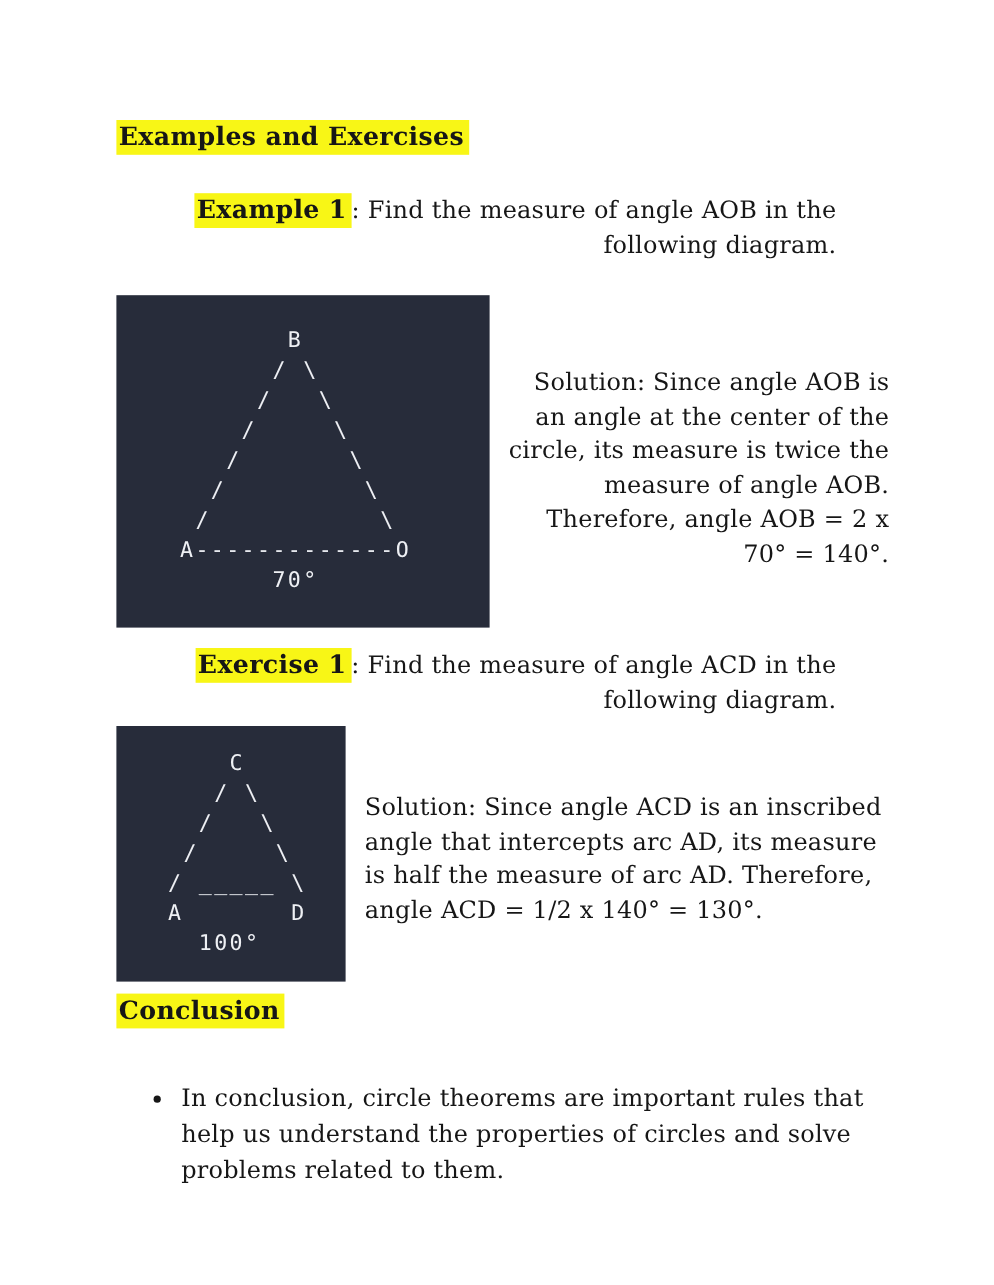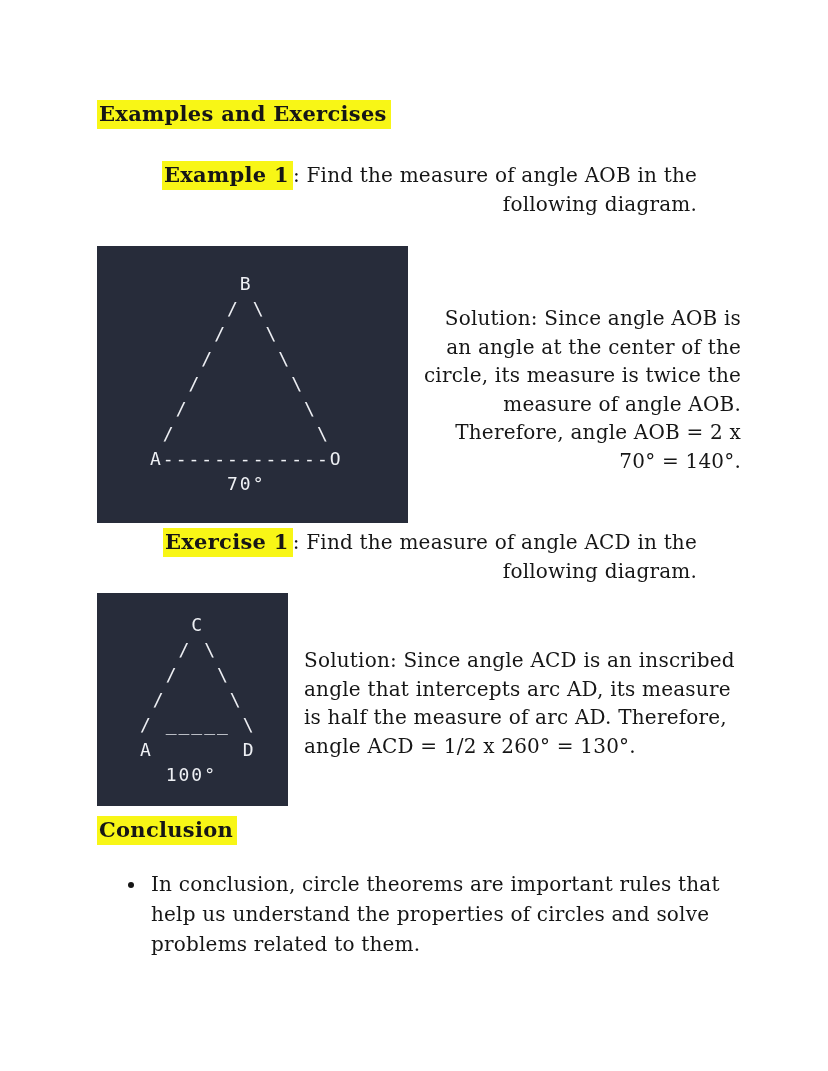--- a/index.html
+++ b/index.html
@@ -18,21 +18,21 @@
     font-size: 21px; font-weight: bold; line-height: 24px;
     padding: 2px 4px 3px 2px;
     letter-spacing: 0.3px;
   }
 
   .para {
     font-size: 20px; line-height: 29px;
     width: 600px; letter-spacing: 0.2px; text-align: right;
   }
   .example-prompt { margin-top: 32px; }
-  .exercise-prompt { margin-top: 5px; }
+  .exercise-prompt { margin-top: 17px; }
 
   .row { display: flex; align-items: flex-start; }
   .row-example { margin-top: 27px; }
   .row-exercise { margin-top: 7px; }
 
   .codebox {
     background: var(--diagram_bg, #272c3a);
     color: var(--diagram_text, #eef0f4);
     flex: 0 0 auto;
   }
@@ -46,21 +46,21 @@
 
   .solution {
     font-size: 20px; line-height: 28.5px; letter-spacing: 0.2px;
   }
   .sol1 { margin-left: 15px; margin-top: 58px; width: 318px; text-align: right; }
   .sol2 { margin-left: 16px; margin-top: 53px; width: 440px; }
 
   .conclusion-block { margin-top: 10px; }
 
   .bullets {
-    margin-top: 24px; margin-left: 28px;
+    margin-top: 43px; margin-left: 28px;
     padding-left: 22px; width: 600px;
     list-style: disc;
   }
   .bullets li {
     font-size: 20px; line-height: 30px; letter-spacing: 0.2px;
     padding-left: 4px;
   }
 </style>
 </head>
 <body>
@@ -97,21 +97,21 @@
   <div class="row row-exercise">
     <div class="codebox box2">
       <pre class="ascii">    C
    / \
   /   \
  /     \
 / _____ \
 A       D
   100°</pre>
     </div>
-    <p class="solution sol2">Solution: Since angle ACD is an inscribed angle that intercepts arc AD, its measure is half the measure of arc AD. Therefore, angle ACD = 1/2 x 260° = 130°.</p>
+    <p class="solution sol2">Solution: Since angle ACD is an inscribed angle that intercepts arc AD, its measure is half the measure of arc AD. Therefore, angle ACD = 1/2 x 140° = 130°.</p>
   </div>
 
   <div class="block conclusion-block">
     <span class="hl heading">Conclusion</span>
   </div>
 
   <ul class="bullets">
     <li>In conclusion, circle theorems are important rules that help us understand the properties of circles and solve problems related to them.</li>
   </ul>
 

